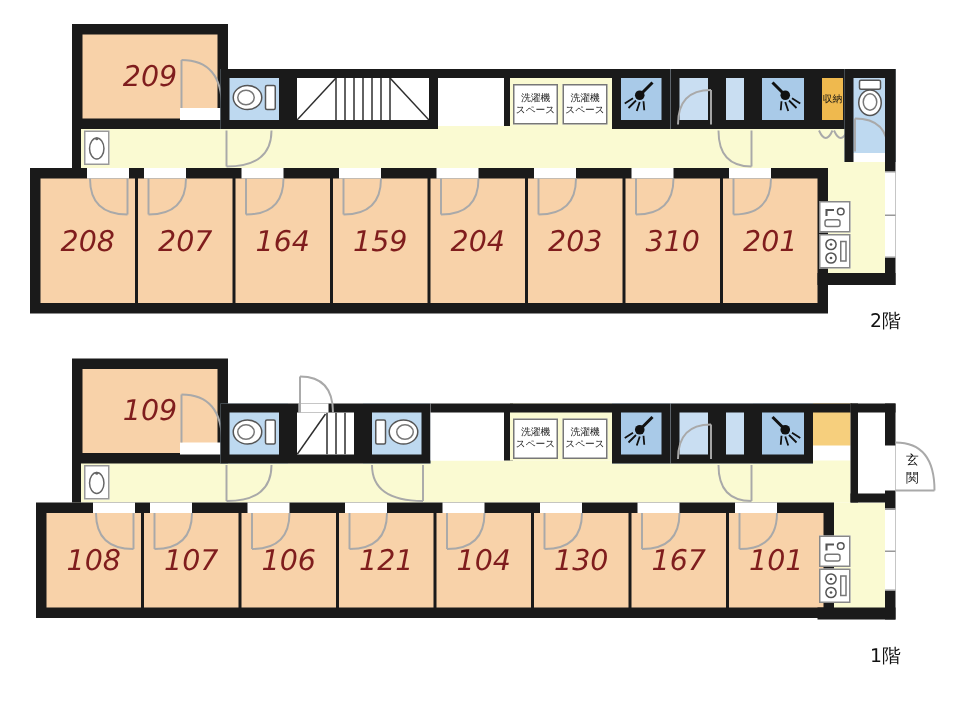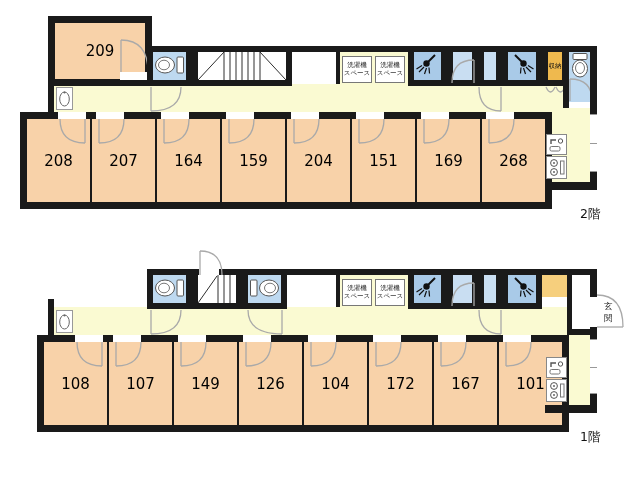--- a/index.html
+++ b/index.html
@@ -11,21 +11,21 @@
   .yellow{background:#fafad2;}
   .wet{background:#bed9f0;border:6px solid #1a1a1a;}
   .stall{background:#a9cae8;border:6px solid #1a1a1a;}
   .dress{background:#c9def2;border:6px solid #1a1a1a;}
   .whiteroom{background:#ffffff;border:6px solid #1a1a1a;}
   .topwall{border-top:6px solid #1a1a1a;}
   .bigroom{background:#1a1a1a;padding:7px;}
   .bigroom .inner{width:100%;height:100%;background:#f8d2a9;display:flex;align-items:center;justify-content:center;}
   .roomsrow{background:#1a1a1a;padding:7px;display:flex;gap:2px;}
   .cell{flex:1;background:#f8d2a9;position:relative;display:flex;align-items:center;justify-content:center;}
-  .room-label{font-size:15px;color:#000000;}
+  .room-label{font-size:19px;color:#7f1d1d;font-style:italic;}
   .celldoor{position:absolute;top:-7px;overflow:visible;}
   .doorsvg{position:absolute;overflow:visible;}
   .doorsvg path,.celldoor path{fill:none;stroke:#a9a9a9;stroke-width:1.3px;}
   .doorsvg line,.celldoor line{stroke:#a9a9a9;stroke-width:1.3px;}
   .laundrybox{background:#fff;border:1px solid #777;text-align:center;
               font-size:6.5px;line-height:7.5px;padding-top:5px;color:#222;}
   .kitbox{background:#fff;border:1px solid #888;}
   .window{background:#fff;border-top:1.5px solid #999;border-bottom:1.5px solid #999;}
   .window .mid{position:absolute;left:0;right:0;top:50%;height:1px;background:#999;}
   .smalllabel{font-size:7px;color:#111;text-align:center;}
@@ -188,37 +188,37 @@
             <path d="M3 31 Q28 31 28 7"></path>
         </svg>
         <span class="room-label">204</span>
       </div>
       <div class="cell">
         <svg class="celldoor" style="left:4px;width:30px;height:34px;">
           <rect x="0" y="0" width="28" height="7" fill="#fff"></rect>
             <line x1="3" y1="7" x2="3" y2="31"></line>
             <path d="M3 31 Q28 31 28 7"></path>
         </svg>
-        <span class="room-label">151</span>
-      </div>
-      <div class="cell">
-        <svg class="celldoor" style="left:4px;width:30px;height:34px;">
-          <rect x="0" y="0" width="28" height="7" fill="#fff"></rect>
-            <line x1="3" y1="7" x2="3" y2="31"></line>
-            <path d="M3 31 Q28 31 28 7"></path>
-        </svg>
-        <span class="room-label">169</span>
-      </div>
-      <div class="cell">
-        <svg class="celldoor" style="left:4px;width:30px;height:34px;">
-          <rect x="0" y="0" width="28" height="7" fill="#fff"></rect>
-            <line x1="3" y1="7" x2="3" y2="31"></line>
-            <path d="M3 31 Q28 31 28 7"></path>
-        </svg>
-        <span class="room-label">268</span>
+        <span class="room-label">203</span>
+      </div>
+      <div class="cell">
+        <svg class="celldoor" style="left:4px;width:30px;height:34px;">
+          <rect x="0" y="0" width="28" height="7" fill="#fff"></rect>
+            <line x1="3" y1="7" x2="3" y2="31"></line>
+            <path d="M3 31 Q28 31 28 7"></path>
+        </svg>
+        <span class="room-label">310</span>
+      </div>
+      <div class="cell">
+        <svg class="celldoor" style="left:4px;width:30px;height:34px;">
+          <rect x="0" y="0" width="28" height="7" fill="#fff"></rect>
+            <line x1="3" y1="7" x2="3" y2="31"></line>
+            <path d="M3 31 Q28 31 28 7"></path>
+        </svg>
+        <span class="room-label">201</span>
       </div>
     </div>
 
     <div class="box kitbox" style="left:528px;top:118px;width:21px;height:21px;">
       <svg class="iconsvg" width="19" height="19" viewBox="0 0 19 19">
           <path d="M4 9 L4 5 L9 5" fill="none" stroke="#555" stroke-width="1.4"></path>
           <circle cx="13.5" cy="6" r="2.2" fill="none" stroke="#555"></circle>
           <rect x="3" y="11.5" width="10" height="4.5" rx="1.5" fill="none" stroke="#777"></rect>
         </svg>
     </div>
@@ -245,20 +245,30 @@
     <div class="box yellow" style="left:32px;top:68px;width:545px;height:28px;"></div>
     <div class="box yellow" style="left:530px;top:96px;width:45px;height:72px;"></div>
     <div class="box wall" style="left:30px;top:60px;width:6px;height:36px;"></div>
     <div class="box" style="left:38px;top:71px;width:17px;height:23px;background:#fff;border:1px solid #999;">
       <svg class="iconsvg" width="15" height="21" viewBox="0 0 15 21">
           <ellipse cx="7.5" cy="11" rx="4.8" ry="7" fill="none" stroke="#666" stroke-width="1"></ellipse>
           <circle cx="7.5" cy="4.5" r="1" fill="#666"></circle>
         </svg>
     </div>
 
+    <div class="box bigroom" style="left:30px;top:0;width:104px;height:70px;">
+      <div class="inner">
+          <span class="room-label">109</span>
+        </div>
+      <svg class="doorsvg" style="left:70px;top:20px;width:32px;height:44px;">
+        <rect x="2" y="36" width="27" height="8" fill="#ffffff"></rect>
+        <line x1="3" y1="4" x2="3" y2="36"></line>
+          <path d="M3 4 Q30 4 30 36"></path>
+      </svg>
+    </div>
 
     <div class="box wet" style="left:129px;top:30px;width:45px;height:40px;">
       <svg class="iconsvg" width="33" height="27" viewBox="0 0 33 27">
         <rect x="24" y="5" width="6.5" height="16" rx="1" fill="#fff" stroke="#555"></rect>
         <ellipse cx="12" cy="13" rx="9.5" ry="8" fill="#fff" stroke="#555"></ellipse>
         <ellipse cx="11" cy="13" rx="5.5" ry="4.8" fill="none" stroke="#777"></ellipse>
       </svg>
     </div>
     <svg class="doorsvg" style="left:131px;top:70px;width:36px;height:27px;">
       <line x1="2" y1="1" x2="2" y2="25"></line>
@@ -332,21 +342,21 @@
         </g>
       </svg>
     </div>
 
     <div class="box topwall" style="left:524px;top:30px;width:26px;height:28px;background:#f6cf7d;"></div>
     <div class="box" style="left:549px;top:30px;width:30px;height:66px;background:#fff;border-top:6px solid #1a1a1a;border-left:5px solid #1a1a1a;">
       <div class="genkan-label" style="margin-top:26px;padding-left:32px;">玄関</div>
     </div>
     <div class="box wall" style="left:549px;top:90px;width:25px;height:6px;"></div>
 
-    <div class="box roomsrow" style="left:19px;top:96px;width:532px;height:97px;">
+    <div class="box roomsrow" style="left:6px;top:96px;width:532px;height:77px;">
       <div class="cell">
         <svg class="celldoor" style="right:2px;width:30px;height:34px;">
           <rect x="0" y="0" width="28" height="7" fill="#fff"></rect>
             <line x1="27" y1="7" x2="27" y2="31"></line>
             <path d="M27 31 Q2 31 2 7"></path>
         </svg>
         <span class="room-label">108</span>
       </div>
       <div class="cell">
         <svg class="celldoor" style="left:4px;width:30px;height:34px;">
@@ -355,45 +365,45 @@
             <path d="M3 31 Q28 31 28 7"></path>
         </svg>
         <span class="room-label">107</span>
       </div>
       <div class="cell">
         <svg class="celldoor" style="left:4px;width:30px;height:34px;">
           <rect x="0" y="0" width="28" height="7" fill="#fff"></rect>
             <line x1="3" y1="7" x2="3" y2="31"></line>
             <path d="M3 31 Q28 31 28 7"></path>
         </svg>
-        <span class="room-label">149</span>
-      </div>
-      <div class="cell">
-        <svg class="celldoor" style="left:4px;width:30px;height:34px;">
-          <rect x="0" y="0" width="28" height="7" fill="#fff"></rect>
-            <line x1="3" y1="7" x2="3" y2="31"></line>
-            <path d="M3 31 Q28 31 28 7"></path>
-        </svg>
-        <span class="room-label">126</span>
+        <span class="room-label">106</span>
+      </div>
+      <div class="cell">
+        <svg class="celldoor" style="left:4px;width:30px;height:34px;">
+          <rect x="0" y="0" width="28" height="7" fill="#fff"></rect>
+            <line x1="3" y1="7" x2="3" y2="31"></line>
+            <path d="M3 31 Q28 31 28 7"></path>
+        </svg>
+        <span class="room-label">121</span>
       </div>
       <div class="cell">
         <svg class="celldoor" style="left:4px;width:30px;height:34px;">
           <rect x="0" y="0" width="28" height="7" fill="#fff"></rect>
             <line x1="3" y1="7" x2="3" y2="31"></line>
             <path d="M3 31 Q28 31 28 7"></path>
         </svg>
         <span class="room-label">104</span>
       </div>
       <div class="cell">
         <svg class="celldoor" style="left:4px;width:30px;height:34px;">
           <rect x="0" y="0" width="28" height="7" fill="#fff"></rect>
             <line x1="3" y1="7" x2="3" y2="31"></line>
             <path d="M3 31 Q28 31 28 7"></path>
         </svg>
-        <span class="room-label">172</span>
+        <span class="room-label">130</span>
       </div>
       <div class="cell">
         <svg class="celldoor" style="left:4px;width:30px;height:34px;">
           <rect x="0" y="0" width="28" height="7" fill="#fff"></rect>
             <line x1="3" y1="7" x2="3" y2="31"></line>
             <path d="M3 31 Q28 31 28 7"></path>
         </svg>
         <span class="room-label">167</span>
       </div>
       <div class="cell">

